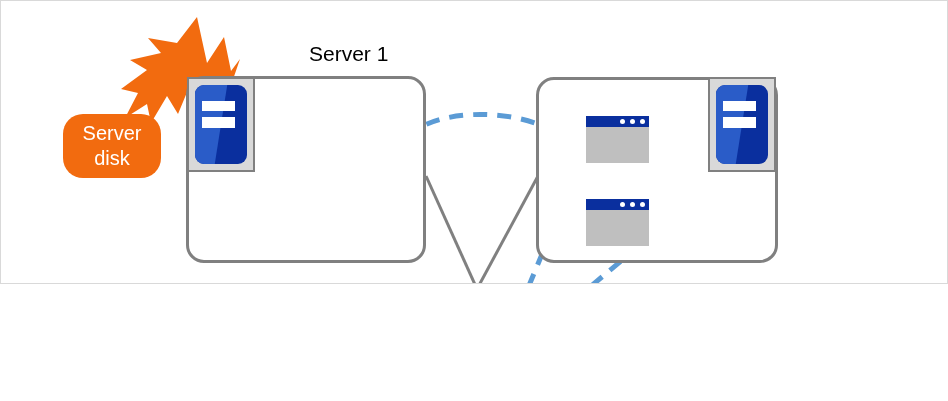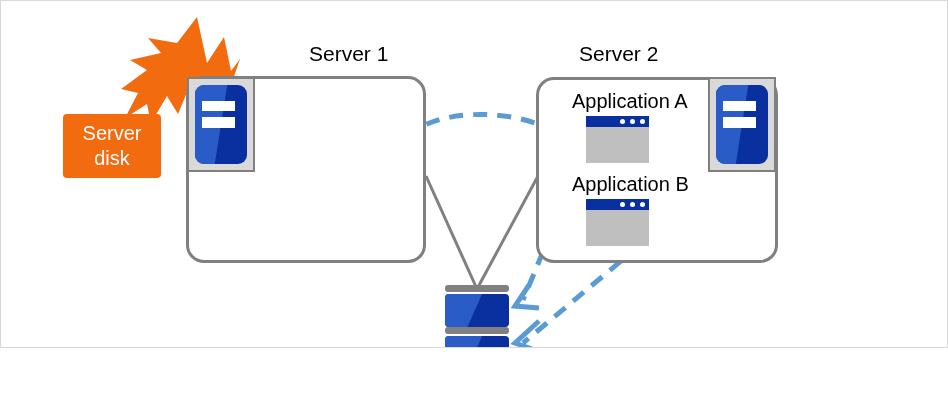--- a/index.html
+++ b/index.html
@@ -3,21 +3,21 @@
 <meta charset="utf-8">
 <style>
   html, body {
     margin: 0;
     padding: 0;
     background: #ffffff;
   }
   #canvas {
     position: relative;
     width: 948px;
-    height: 348px;
+    height: 284px;
     background: #ffffff;
     border: 1px solid #d9d9d9;
     box-sizing: border-box;
     overflow: hidden;
     font-family: "Liberation Sans", sans-serif;
   }
   .svg-layer {
     position: absolute;
     left: 0;
     top: 0;
@@ -109,21 +109,21 @@
     background: #ffffff;
   }
   .app-dot.d1 { right: 24px; }
   .app-dot.d2 { right: 14px; }
   .app-dot.d3 { right: 4px; }
 
   
   .down-badge {
     position: absolute;
     background: #f26b0f;
-    border-radius: 4px;
+    border-radius: 20px;
     color: #ffffff;
     font-size: 20px;
     font-family: "Liberation Sans", sans-serif;
     display: flex;
     flex-direction: column;
     align-items: center;
     justify-content: center;
     line-height: 1.25;
     text-align: center;
   }
@@ -193,39 +193,36 @@
   </div>
 
   <div class="down-badge" style="left:62px; top:113px; width:98px; height:64px;">
     <span>Server</span>
     <span>disk</span>
   </div>
 
 
   <div class="server-box" style="left:535px; top:76px; width:242px; height:186px;"></div>
 
-  <div class="label title-label" style="left:578px; top:41px;">Server 2</div>
 
   <div class="server-icon" style="left:707px; top:76px; width:68px; height:95px;">
     <div class="server-icon-inner">
       <div class="server-bar b1"></div>
       <div class="server-bar b2"></div>
     </div>
   </div>
 
-  <div class="label app-label" style="left:571px; top:89px;">Application  A</div>
   <div class="app-window" style="left:585px; top:115px;">
     <div class="app-window-bar">
       <span class="app-dot d1"></span>
       <span class="app-dot d2"></span>
       <span class="app-dot d3"></span>
     </div>
   </div>
 
-  <div class="label app-label" style="left:571px; top:172px;">Application  B</div>
   <div class="app-window" style="left:585px; top:198px;">
     <div class="app-window-bar">
       <span class="app-dot d1"></span>
       <span class="app-dot d2"></span>
       <span class="app-dot d3"></span>
     </div>
   </div>
 
   <div class="disk-plate" style="left:444px; top:284px;">
     <div class="disk-cap"></div>

